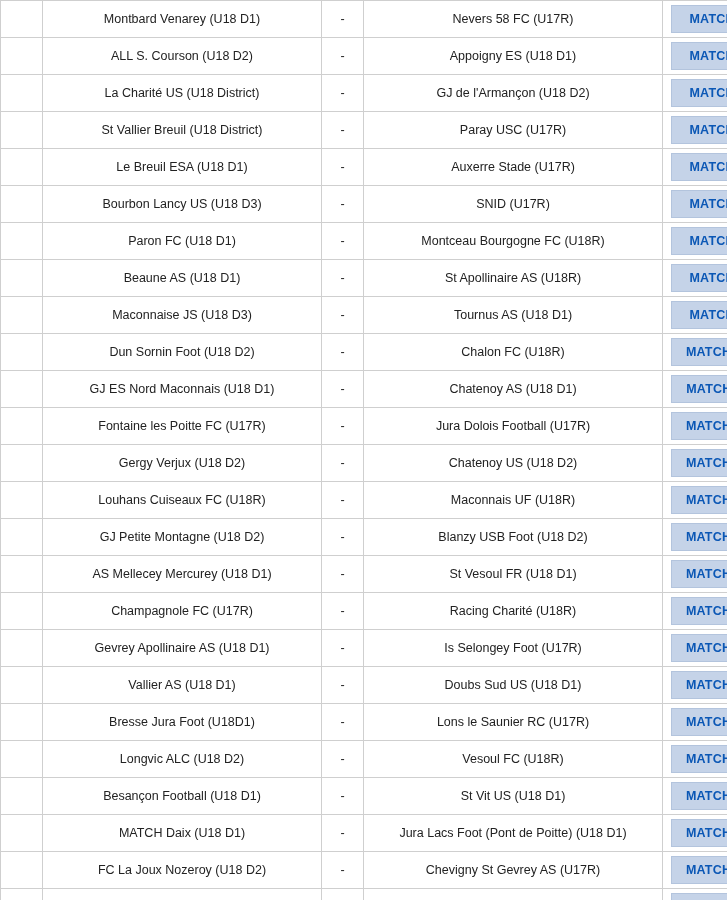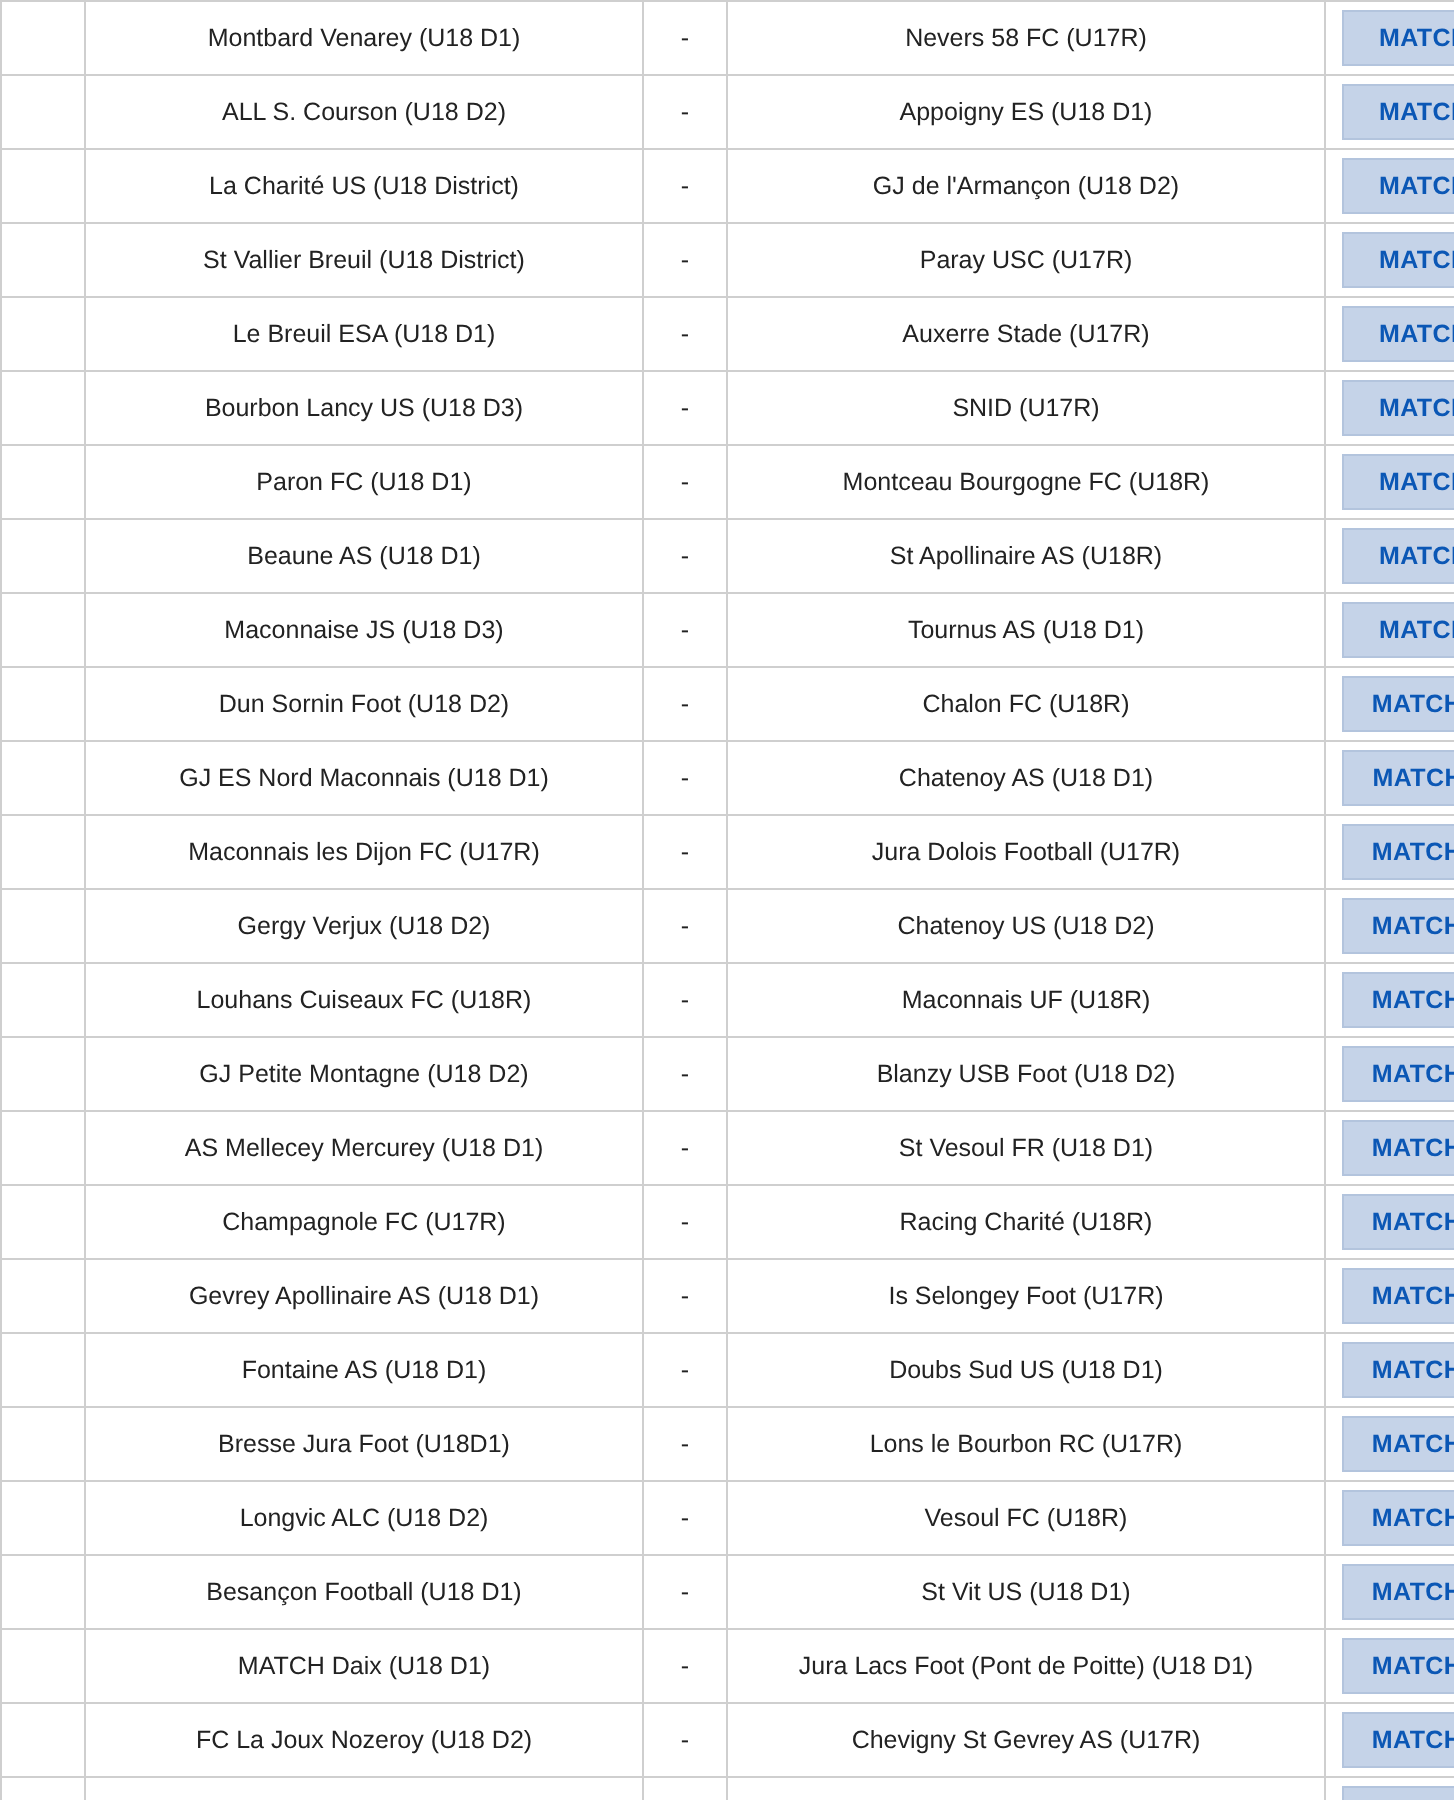--- a/index.html
+++ b/index.html
@@ -173,21 +173,21 @@
           <td class="col-spacer"></td>
           <td class="col-home">GJ ES Nord Maconnais (U18 D1)</td>
           <td class="col-dash">-</td>
           <td class="col-away">Chatenoy AS (U18 D1)</td>
           <td class="col-match">
             <span class="match-chip">MATCH 11</span>
           </td>
         </tr>
         <tr>
           <td class="col-spacer"></td>
-          <td class="col-home">Maconnais les Dijon FC (U17R)</td>
+          <td class="col-home">Fontaine les Poitte FC (U17R)</td>
           <td class="col-dash">-</td>
           <td class="col-away">Jura Dolois Football (U17R)</td>
           <td class="col-match">
             <span class="match-chip">MATCH 12</span>
           </td>
         </tr>
         <tr>
           <td class="col-spacer"></td>
           <td class="col-home">Gergy Verjux (U18 D2)</td>
           <td class="col-dash">-</td>
@@ -236,32 +236,32 @@
           <td class="col-spacer"></td>
           <td class="col-home">Gevrey Apollinaire AS (U18 D1)</td>
           <td class="col-dash">-</td>
           <td class="col-away">Is Selongey Foot (U17R)</td>
           <td class="col-match">
             <span class="match-chip">MATCH 18</span>
           </td>
         </tr>
         <tr>
           <td class="col-spacer"></td>
-          <td class="col-home">Fontaine AS (U18 D1)</td>
+          <td class="col-home">Vallier AS (U18 D1)</td>
           <td class="col-dash">-</td>
           <td class="col-away">Doubs Sud US (U18 D1)</td>
           <td class="col-match">
             <span class="match-chip">MATCH 19</span>
           </td>
         </tr>
         <tr>
           <td class="col-spacer"></td>
           <td class="col-home">Bresse Jura Foot (U18D1)</td>
           <td class="col-dash">-</td>
-          <td class="col-away">Lons le Bourbon RC (U17R)</td>
+          <td class="col-away">Lons le Saunier RC (U17R)</td>
           <td class="col-match">
             <span class="match-chip">MATCH 20</span>
           </td>
         </tr>
         <tr>
           <td class="col-spacer"></td>
           <td class="col-home">Longvic ALC (U18 D2)</td>
           <td class="col-dash">-</td>
           <td class="col-away">Vesoul FC (U18R)</td>
           <td class="col-match">

